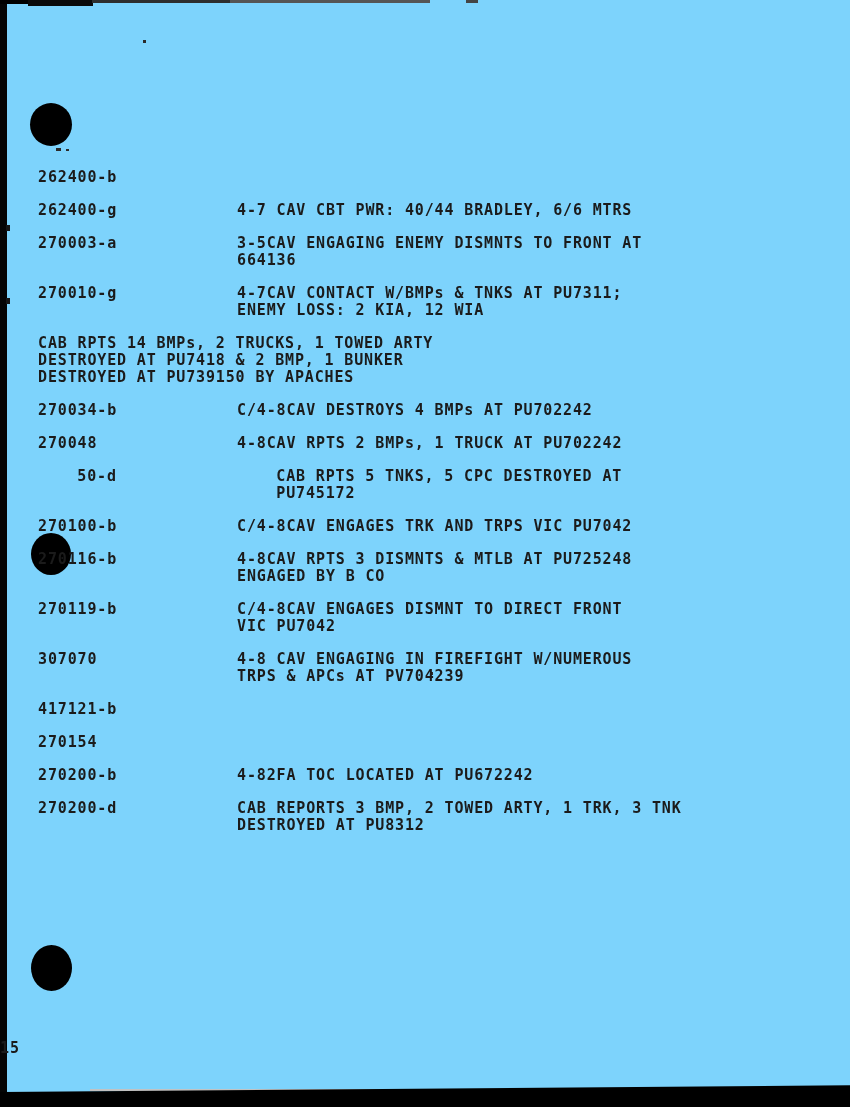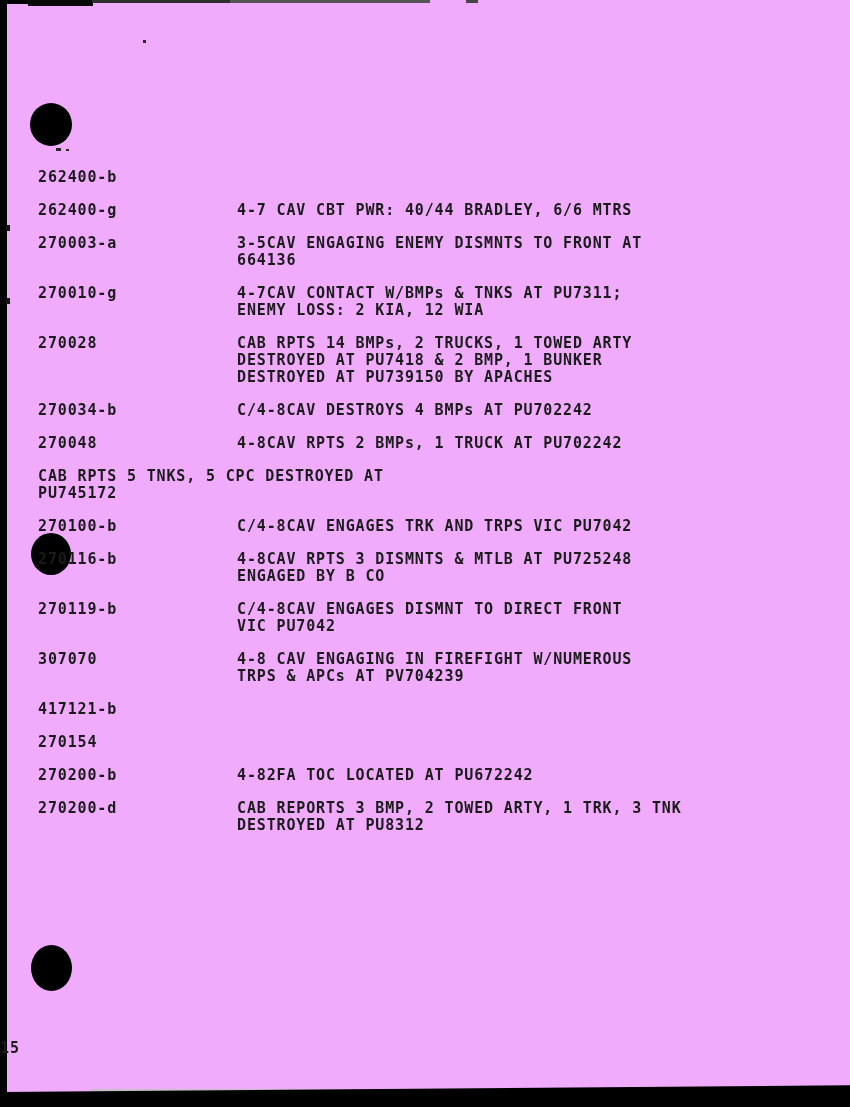--- a/index.html
+++ b/index.html
@@ -1,18 +1,18 @@
 <!DOCTYPE html>
 <html><head>
 <meta charset="utf-8">
 <style>
   html,body { margin:0; padding:0; background:#888; }
   .page {
     position:relative; width:850px; height:1107px; margin:0 auto;
-    background:#f0abfc; overflow:hidden;
+    background:#7dd3fc; overflow:hidden;
     font-family:"DejaVu Sans Mono","Liberation Mono",monospace;
     font-weight:bold; color:#1b1b1b;
   }
   
   .edge { position:absolute; background:#000; }
   .punch { position:absolute; background:#000; border-radius:50%; }
   .speck { position:absolute; background:#2a2a2a; }
   
   .content { position:absolute; top:169px; left:38px; }
   .entry { display:flex; margin-bottom:16px; font-size:15px; line-height:17px; letter-spacing:0.85px; }
@@ -61,34 +61,34 @@
         <div class="dtg">270003-a</div>
         <div class="desc">3-5CAV ENGAGING ENEMY DISMNTS TO FRONT AT
 664136</div>
       </div>
       <div class="entry">
         <div class="dtg">270010-g</div>
         <div class="desc">4-7CAV CONTACT W/BMPs &amp; TNKS AT PU7311;
 ENEMY LOSS: 2 KIA, 12 WIA</div>
       </div>
       <div class="entry">
-        <div class="dtg">270028</div>
         <div class="desc">CAB RPTS 14 BMPs, 2 TRUCKS, 1 TOWED ARTY
 DESTROYED AT PU7418 &amp; 2 BMP, 1 BUNKER
 DESTROYED AT PU739150 BY APACHES</div>
       </div>
       <div class="entry">
         <div class="dtg">270034-b</div>
         <div class="desc">C/4-8CAV DESTROYS 4 BMPs AT PU702242</div>
       </div>
       <div class="entry">
         <div class="dtg">270048</div>
         <div class="desc">4-8CAV RPTS 2 BMPs, 1 TRUCK AT PU702242</div>
       </div>
       <div class="entry">
+        <div class="dtg" style="padding-left: 39.32px;">50-d</div>
         <div class="desc">CAB RPTS 5 TNKS, 5 CPC DESTROYED AT
 PU745172</div>
       </div>
       <div class="entry">
         <div class="dtg">270100-b</div>
         <div class="desc">C/4-8CAV ENGAGES TRK AND TRPS VIC PU7042</div>
       </div>
       <div class="entry">
         <div class="dtg">270116-b</div>
         <div class="desc">4-8CAV RPTS 3 DISMNTS &amp; MTLB AT PU725248

